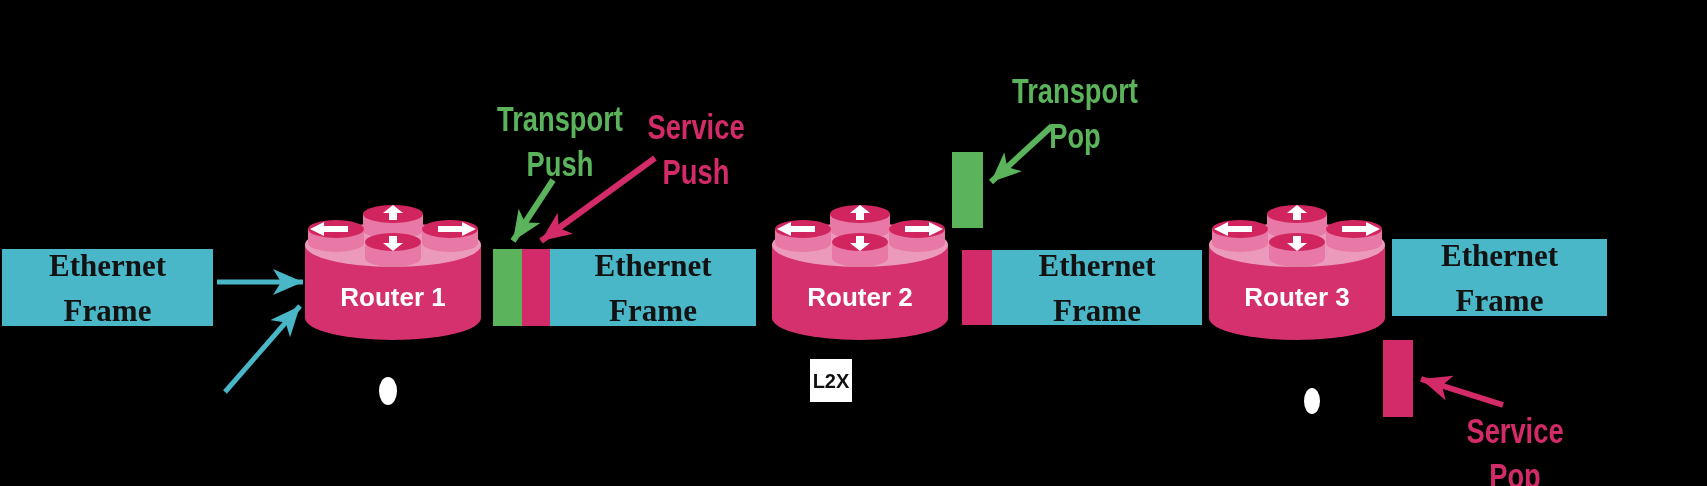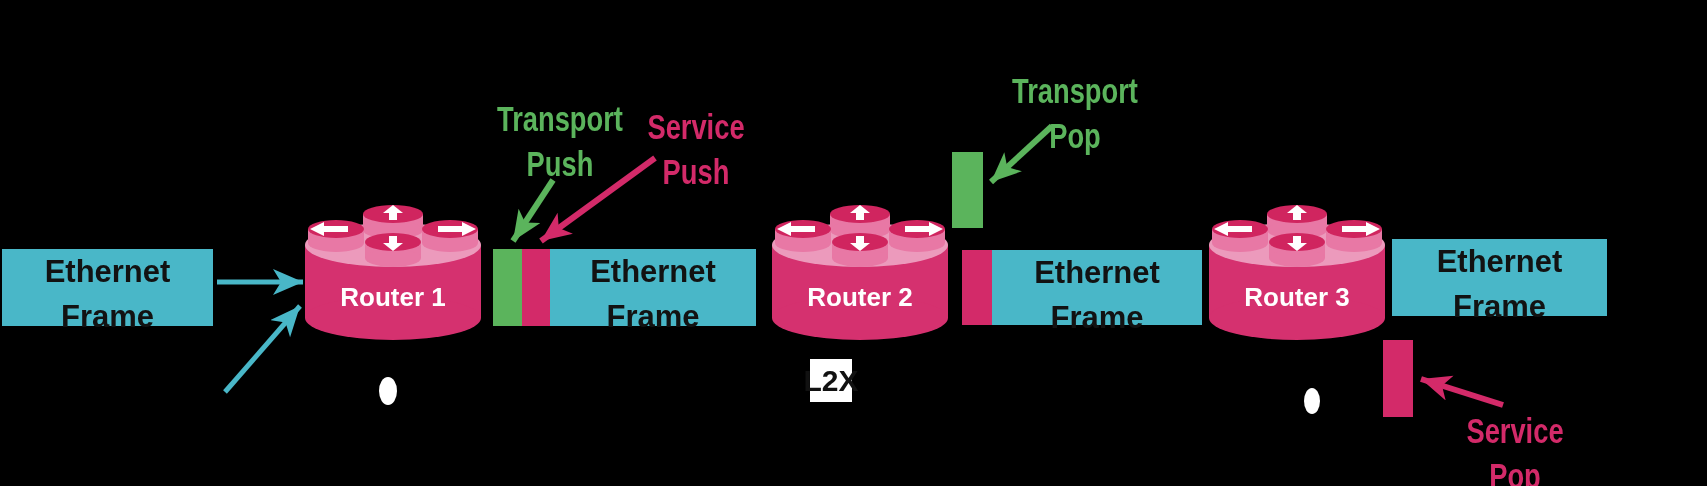--- a/index.html
+++ b/index.html
@@ -3,41 +3,41 @@
 <meta charset="utf-8">
 <style>
   html,body{margin:0;padding:0;background:#000;}
   #canvas{
     position:relative;width:1707px;height:486px;overflow:hidden;
     background:var(--background,#000);
     font-family:"Liberation Sans", sans-serif;
   }
   .frame{
     position:absolute;background:var(--teal);
-    display:flex;align-items:flex-start;justify-content:center;text-align:center;
+    display:flex;align-items:center;justify-content:center;text-align:center;font-family:Liberation Serif, serif;
   }
   .frame-label{
     font-weight:bold;font-size:31px;line-height:45px;
     color:var(--frame-text);white-space:pre-line;
   }
   .bar{position:absolute;}
   .bar.green{background:var(--green);}
   .bar.pink{background:var(--pink);}
   .router{position:absolute;width:190px;height:145px;}
   .router text{font-family:"Liberation Sans",sans-serif;}
   .annotation{
     position:absolute;width:200px;text-align:center;
     font-weight:bold;font-size:35px;line-height:45px;white-space:pre-line;
     transform:scaleX(0.78);transform-origin:50% 50%;
   }
   .annotation.green{color:var(--green);}
   .annotation.pink{color:var(--pink);}
   .l2x-badge{
     position:absolute;left:810px;top:359px;width:42px;height:43px;
-    background:var(--white);color:#111;font-weight:bold;font-size:30px;
+    background:var(--white);color:#111;font-weight:bold;font-size:20px;
     display:flex;align-items:center;justify-content:center;
     padding-top:1px;box-sizing:border-box;
   }
   #overlay{position:absolute;left:0;top:0;pointer-events:none;}
   .hidden-defs{position:absolute;width:0;height:0;}
 </style>
 </head>
 <body>
 
 <svg class="hidden-defs" aria-hidden="true">

